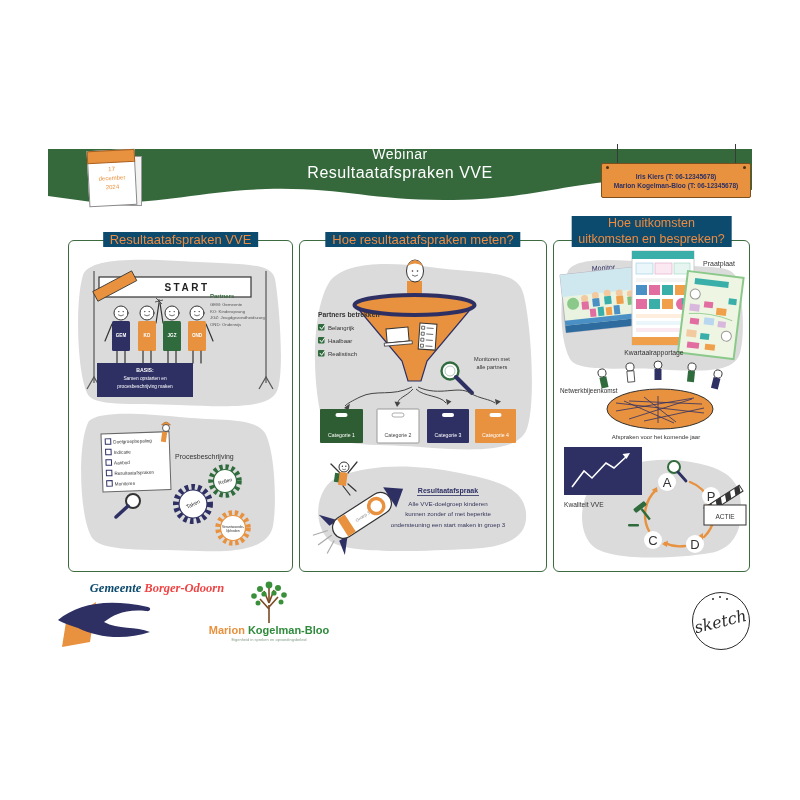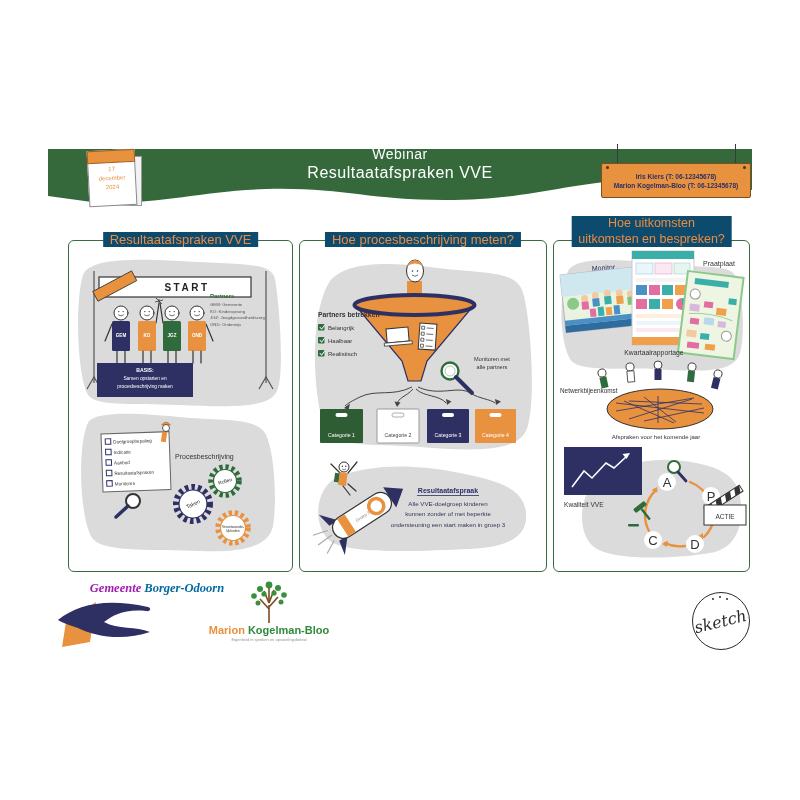--- a/index.html
+++ b/index.html
@@ -37,22 +37,22 @@
   #panel2{left:299px;top:240px;width:246px;height:330px;}
   #panel3{left:553px;top:240px;width:195px;height:330px;}
   .panel-title{position:absolute;top:-9px;left:50%;transform:translateX(-50%);
                background:#0c4a6e;padding:0 7px;color:#ED8B3F;font-size:13px;white-space:nowrap;}
   .panel-title.two-line{top:-25px;text-align:center;line-height:1.25;font-size:12.5px;}
   .panel-art{position:absolute;left:0;top:0;}
 
   
   #gemeente-text{left:72px;top:581px;width:170px;text-align:center;
                  font-family:"Liberation Serif",serif;font-size:12.5px;font-style:italic;font-weight:bold;}
-  #gemeente-text .w1{color:#a21caf;}
-  #gemeente-text .w2{color:#0369a1;text-align:right;}
+  #gemeente-text .w1{color:#0c4a6e;}
+  #gemeente-text .w2{color:#ef4444;text-align:right;}
   #bird-svg{left:58px;top:594px;}
   #tree-svg{left:246px;top:579px;}
   #marion-text{left:178px;top:624px;width:182px;text-align:center;font-size:11px;font-weight:bold;}
   #marion-text .w1{color:#E8913E;margin-top:34px;}
   #marion-text .w2{color:#2F8B3C;}
   #marion-tagline{left:178px;top:637px;width:182px;text-align:center;font-size:4px;color:#8aa08a;}
 
   #sketch-logo{left:692px;top:592px;width:56px;height:56px;border:1.6px solid #2b2b2b;
                border-radius:50%;display:flex;align-items:center;justify-content:center;}
   #sketch-word{font-family:"DejaVu Serif",serif;font-style:italic;font-size:16px;color:#2b2b2b;
@@ -231,21 +231,21 @@
       <g transform="translate(164,287)">
         <circle r="15" fill="none" stroke="#E8913E" stroke-width="5.5" stroke-dasharray="3.2,2.8"></circle>
         <circle r="12.5" fill="#fff" stroke="#E8913E" stroke-width="1.2"></circle>
         <text y="-0.5" text-anchor="middle" font-size="3.4" fill="#333">Verantwoorde-</text>
         <text y="4" text-anchor="middle" font-size="3.4" fill="#333">lijkheden</text>
       </g>
     </svg>
   </div>
 
   <div id="panel2" class="panel abs">
-    <div class="panel-title">Hoe procesbeschrijving meten?</div>
+    <div class="panel-title">Hoe resultaatafspraken meten?</div>
     <svg class="panel-art" width="244" height="327" viewBox="0 0 244 327">
       <path d="M30,40 C10,70 12,150 24,185 C32,208 70,202 120,206 C170,210 215,212 226,190
                C236,168 232,90 224,55 C218,28 190,34 130,26 C80,20 45,22 30,40 Z" fill="#DBDBDB"></path>
       <path d="M40,235 C14,245 12,285 30,300 C50,314 120,310 170,308 C210,306 228,295 226,272
                C224,248 200,240 160,232 C110,222 70,224 40,235 Z" fill="#DBDBDB"></path>
 
       <g>
         <rect x="107" y="40" width="15" height="26" fill="#E8913E"></rect>
         <ellipse cx="115" cy="30" rx="8.5" ry="11" fill="#fff" stroke="#333" stroke-width="1"></ellipse>
         <path d="M107,25 Q115,13 123,25 Q115,20 107,25 Z" fill="#E8913E"></path>

